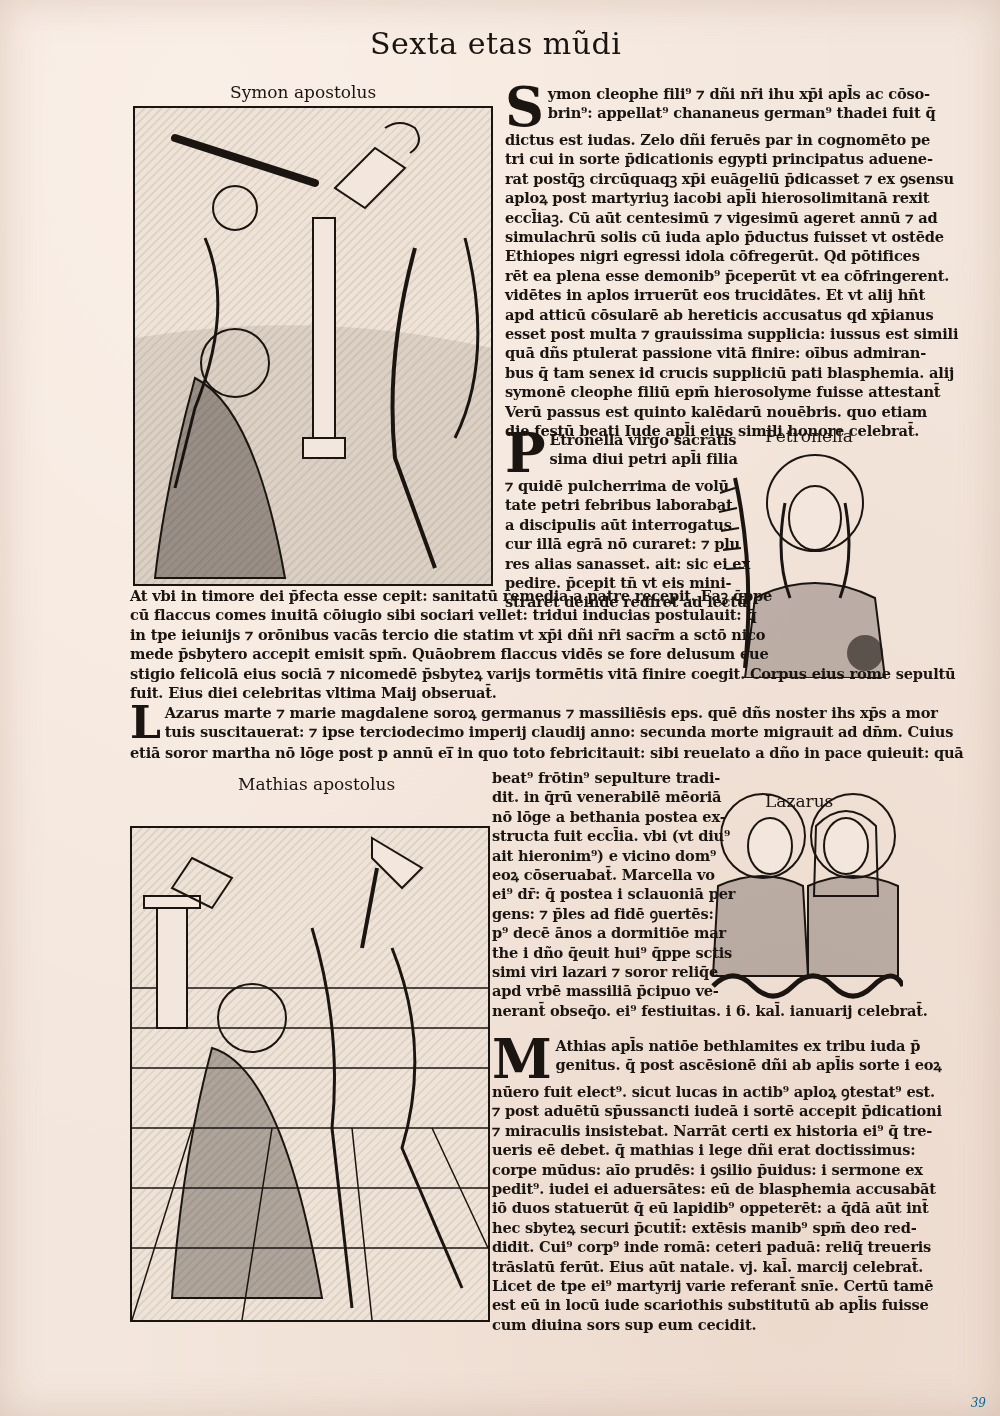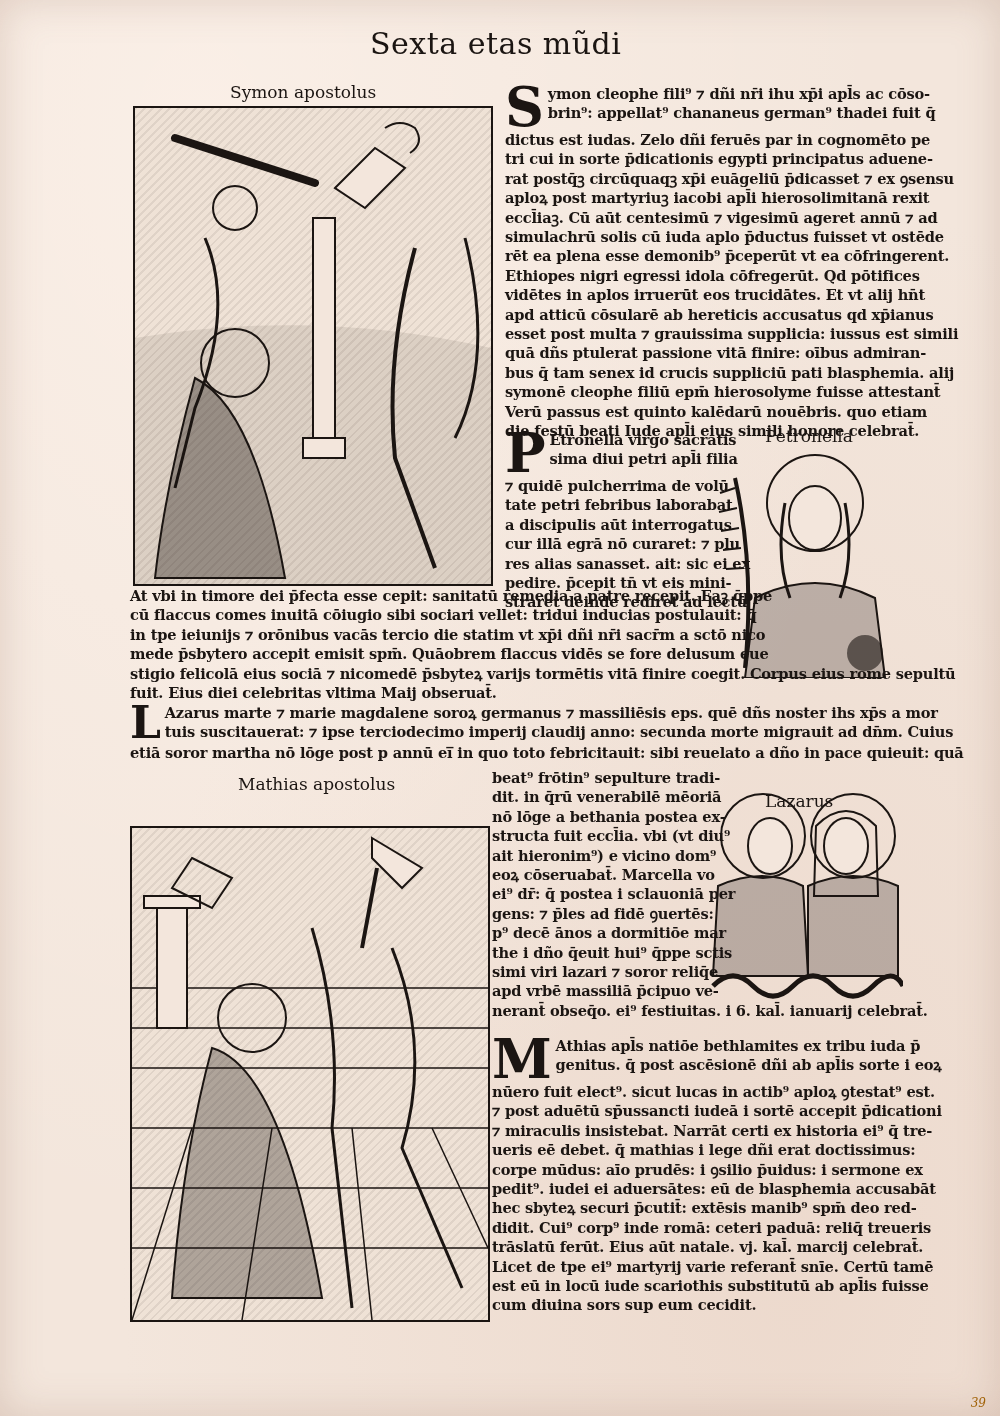--- a/index.html
+++ b/index.html
@@ -14,21 +14,21 @@
   }
   .page-edge { position:absolute; left:0; top:0; width:1000px; height:1416px; box-shadow: inset 0 0 40px rgba(150,110,90,0.25); pointer-events:none; }
   .header { position:absolute; left:370px; top:26px; font-size:30px; font-weight:normal; letter-spacing:0.5px; }
   .caption { position:absolute; font-size:17px; font-weight:normal; }
   .text { position:absolute; font-size:14.6px; line-height:19.4px; font-weight:bold; white-space:nowrap; letter-spacing:-0.2px; }
   .text .line { display:block; }
   .dropcap { float:left; font-size:54px; line-height:46px; margin-right:4px; font-family:"DejaVu Serif", serif; font-weight:bold; }
   .woodcut { position:absolute; border:2px solid #1b1512; background: repeating-linear-gradient(135deg, rgba(40,30,25,0.08) 0 2px, transparent 2px 6px), #efe2d6; overflow:hidden; }
   .woodcut svg { width:100%; height:100%; display:block; }
   .portrait { position:absolute; overflow:hidden; }
-  .pencil { position:absolute; right:14px; bottom:6px; font-size:12px; color:#a16207; font-style:italic; }
+  .pencil { position:absolute; right:14px; bottom:6px; font-size:12px; color:#0369a1; font-style:italic; }
 </style>
 </head>
 <body>
 
 <div class="page-edge"></div>
 
 <div class="header">Sexta etas mũdi</div>
 
 <div class="caption" style="left:230px; top:82px;">Symon apostolus</div>
 <div class="woodcut" style="left:133px; top:106px; width:356px; height:476px;">
@@ -51,22 +51,22 @@
 <div class="text" style="left:505px; top:84px;">
   <span class="dropcap">S</span>
   <span class="line">ymon cleophe fili⁹ ⁊ dñi nr̄i ihu xp̄i apl̄s ac cōso-</span>
   <span class="line">brin⁹: appellat⁹ chananeus german⁹ thadei fuit q̄</span>
   <span class="line" style="clear:both">dictus est iudas. Zelo dñi feruēs par in cognomēto pe</span>
   <span class="line">tri cui in sorte p̄dicationis egypti principatus aduene-</span>
   <span class="line">rat postq̄ꝫ circūquaqꝫ xp̄i euāgeliū p̄dicasset ⁊ ex ꝯsensu</span>
   <span class="line">aploꝝ post martyriuꝫ iacobi apl̄i hierosolimitanā rexit</span>
   <span class="line">eccl̄iaꝫ. Cū aūt centesimū ⁊ vigesimū ageret annū ⁊ ad</span>
   <span class="line">simulachrū solis cū iuda aplo p̄ductus fuisset vt ostēde</span>
+  <span class="line">Ethiopes nigri egressi idola cōfregerūt. Qd pōtifices</span>
   <span class="line">rēt ea plena esse demonib⁹ p̄ceperūt vt ea cōfringerent.</span>
-  <span class="line">Ethiopes nigri egressi idola cōfregerūt. Qd pōtifices</span>
   <span class="line">vidētes in aplos irruerūt eos trucidātes. Et vt alij hn̄t</span>
   <span class="line">apd atticū cōsularē ab hereticis accusatus qd xp̄ianus</span>
   <span class="line">esset post multa ⁊ grauissima supplicia: iussus est simili</span>
   <span class="line">quā dñs ptulerat passione vitā finire: oībus admiran-</span>
   <span class="line">bus q̄ tam senex id crucis suppliciū pati blasphemia. alij</span>
   <span class="line">symonē cleophe filiū epm̄ hierosolyme fuisse attestant̄</span>
   <span class="line">Verū passus est quinto kalēdarū nouēbris. quo etiam</span>
   <span class="line">die festū beati Iude apl̄i eius simili honore celebrat̄.</span>
 </div>
 
@@ -162,20 +162,21 @@
 <div class="text" style="left:492px; top:1036px;">
   <span class="dropcap">M</span>
   <span class="line">Athias apl̄s natiōe bethlamites ex tribu iuda p̄</span>
   <span class="line">genitus. q̄ post ascēsionē dñi ab apl̄is sorte i eoꝝ</span>
   <span class="line" style="clear:both">nūero fuit elect⁹. sicut lucas in actib⁹ aploꝝ ꝯtestat⁹ est.</span>
   <span class="line">⁊ post aduētū sp̄ussancti iudeā i sortē accepit p̄dicationi</span>
   <span class="line">⁊ miraculis insistebat. Narrāt certi ex historia ei⁹ q̄ tre-</span>
   <span class="line">ueris eē debet. q̄ mathias i lege dñi erat doctissimus:</span>
   <span class="line">corpe mūdus: aīo prudēs: i ꝯsilio p̄uidus: i sermone ex</span>
   <span class="line">pedit⁹. iudei ei aduersātes: eū de blasphemia accusabāt</span>
+  <span class="line">iō duos statuerūt q̄ eū lapidib⁹ oppeterēt: a q̄dā aūt int̄</span>
   <span class="line">hec sbyteꝝ securi p̄cutit̄: extēsis manib⁹ spm̄ deo red-</span>
   <span class="line">didit. Cui⁹ corp⁹ inde romā: ceteri paduā: reliq̄ treueris</span>
   <span class="line">trāslatū ferūt. Eius aūt natale. vj. kal̄. marcij celebrat̄.</span>
   <span class="line">Licet de tpe ei⁹ martyrij varie referant̄ snīe. Certū tamē</span>
   <span class="line">est eū in locū iude scariothis substitutū ab apl̄is fuisse</span>
   <span class="line">cum diuina sors sup eum cecidit.</span>
 </div>
 
 <div class="pencil">39</div>
 

